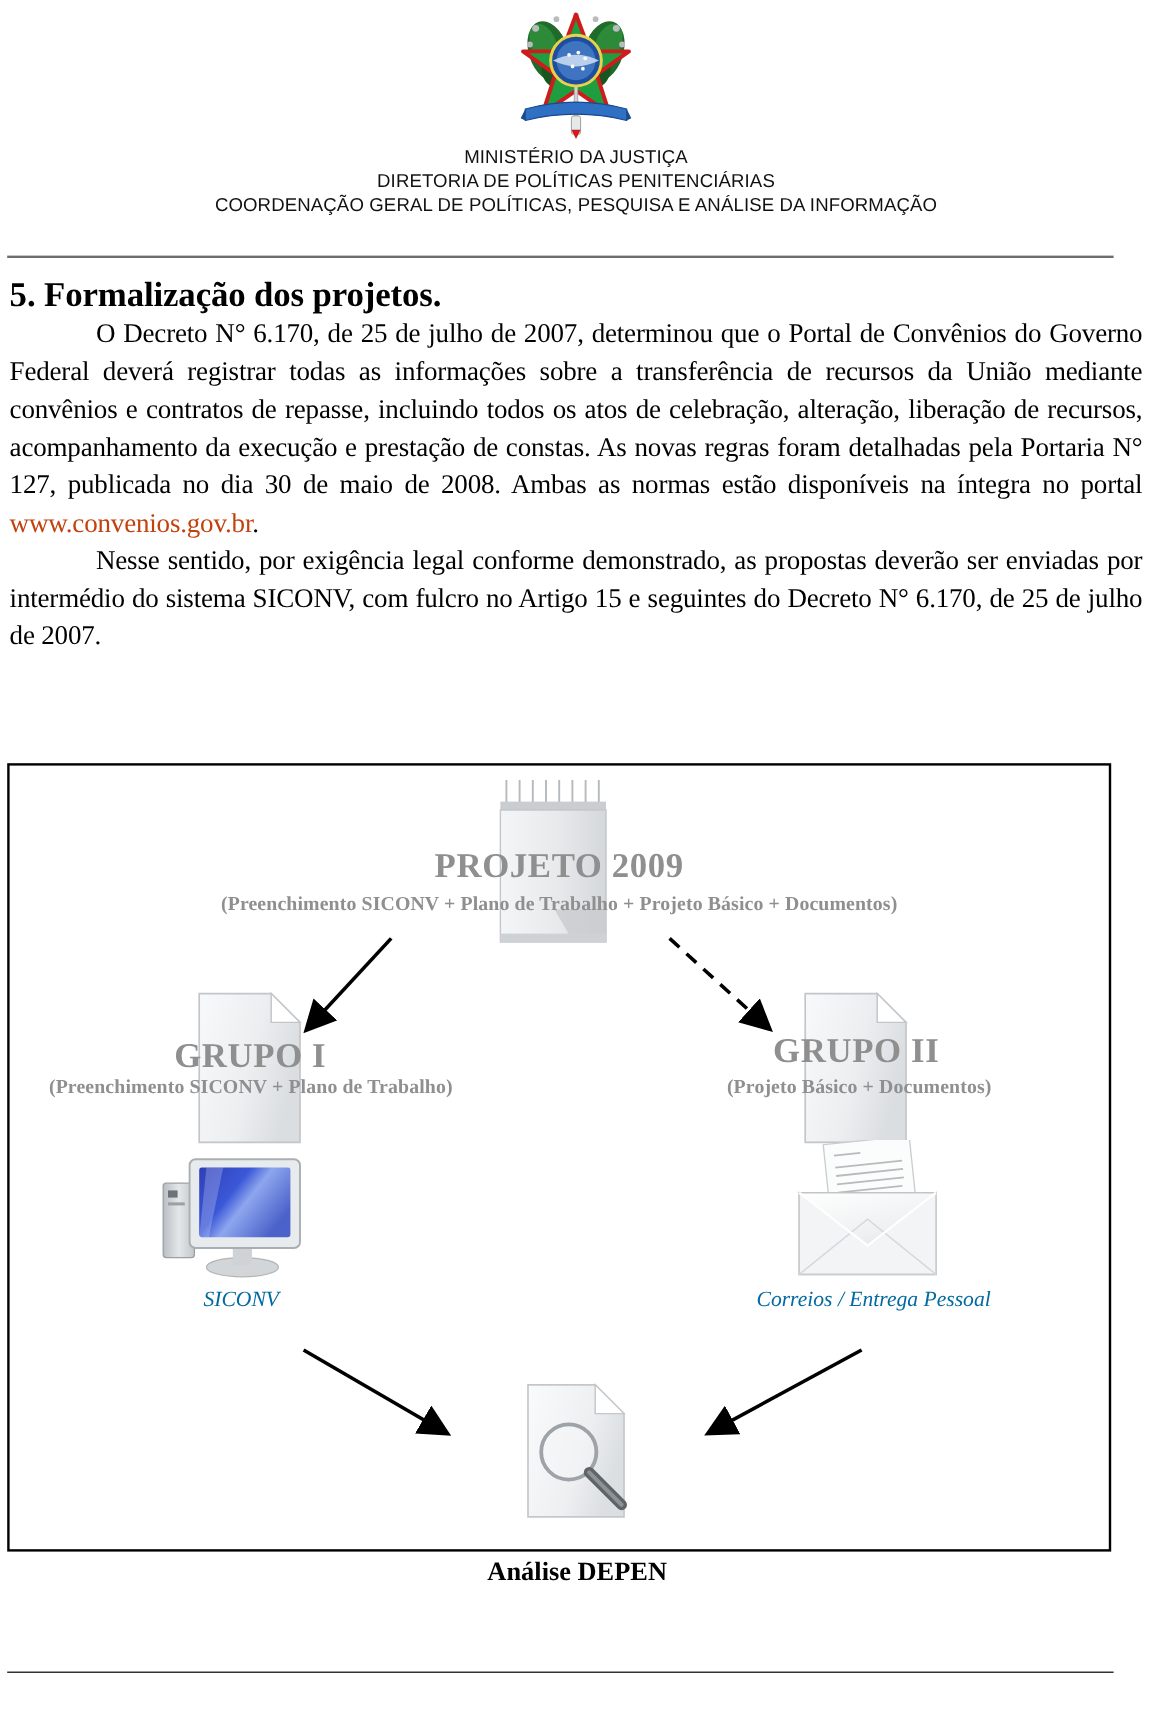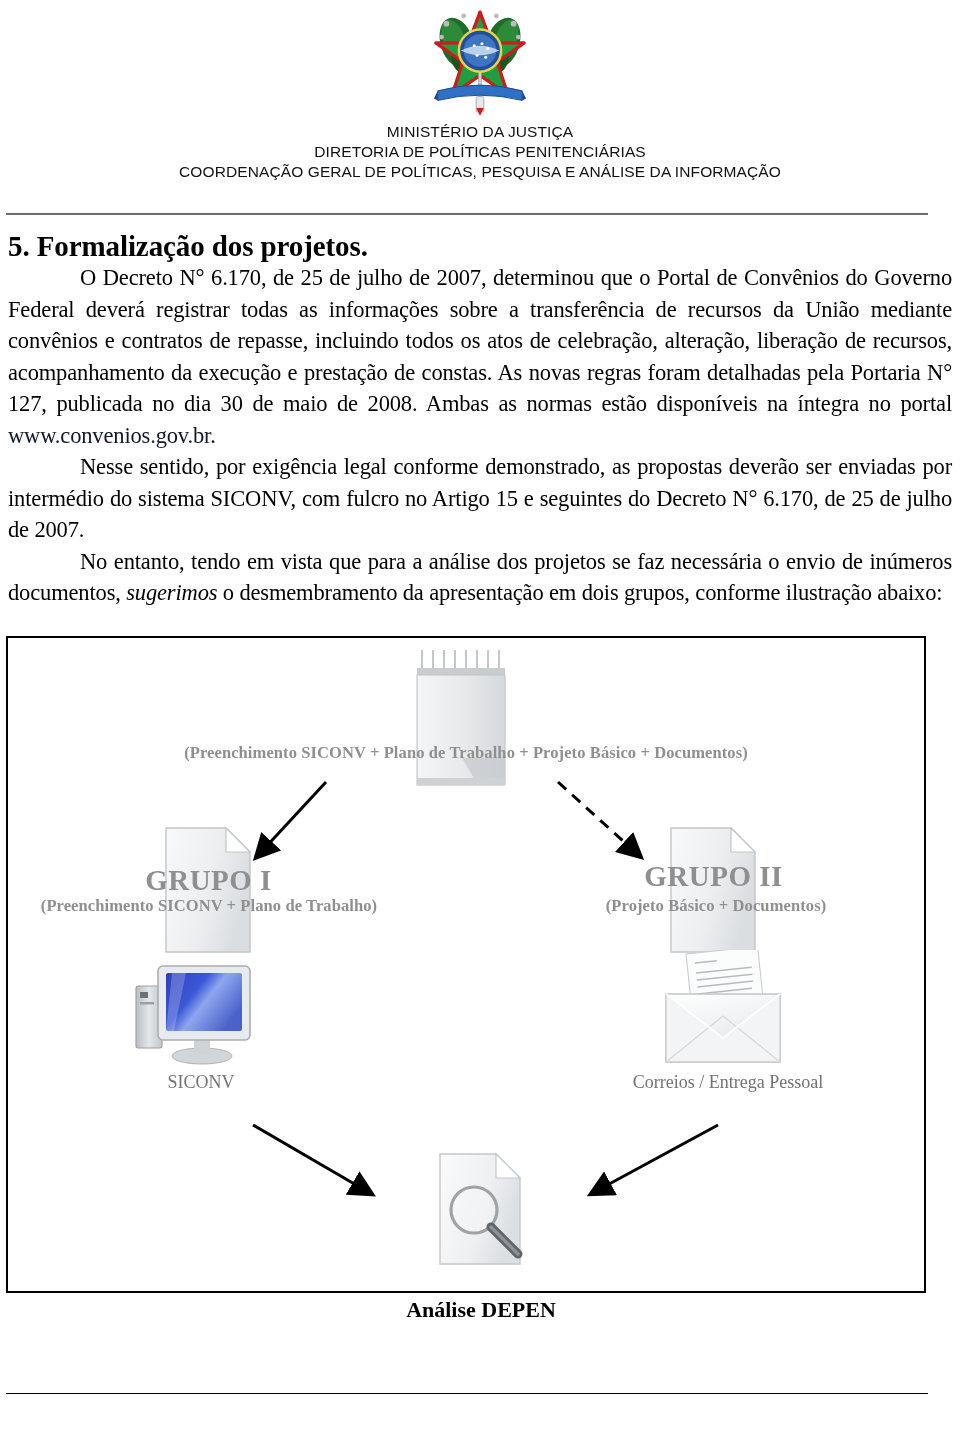--- a/index.html
+++ b/index.html
@@ -73,21 +73,21 @@
   p.para {
     font-size: 22.5px;
     line-height: 31.5px;
     margin: 0;
     text-align: justify;
     text-indent: 72px;
     letter-spacing: -0.15px;
   }
   p.para.tight { text-indent: 72px; }
   a.url-link {
-    color: #0f172a;
+    color: #c2410c;
     text-decoration: none;
   }
   .it { font-style: italic; }
 
   
   .diagram {
     position: absolute;
     left: 6px;
     top: 636px;
     width: 920px;
@@ -108,22 +108,23 @@
   .dg-title {
     font-size: 29px;
     letter-spacing: 0.5px;
   }
   .dg-sub {
     font-size: 16.5px;
     letter-spacing: 0.1px;
   }
   .dg-caption {
     position: absolute;
+    font-style: italic;
     font-size: 18px;
-    color: #737373;
+    color: #0369a1;
     white-space: nowrap;
     text-align: center;
   }
   .dg-bold-caption {
     position: absolute;
     font-weight: bold;
     font-size: 22px;
     color: #000000;
     white-space: nowrap;
     text-align: center;
@@ -210,21 +211,20 @@
   <div class="header-rule"></div>
 
   <div class="content">
 
     <h1 class="section-title">5. Formalização dos projetos.</h1>
 
     <p class="para"><span>O Decreto N° 6.170, de 25 de julho de 2007, determinou que o Portal de Convênios do Governo Federal deverá registrar todas as informações sobre a transferência de recursos da União mediante convênios e contratos de repasse, incluindo todos os atos de celebração, alteração, liberação de recursos, acompanhamento da execução e prestação de constas. As novas regras foram detalhadas pela Portaria N° 127, publicada no dia 30 de maio de 2008. Ambas as normas estão disponíveis na íntegra no portal </span><a class="url-link" href="#">www.convenios.gov.br</a><span>.</span></p>
 
     <p class="para tight">Nesse sentido, por exigência legal conforme demonstrado, as propostas deverão ser enviadas por intermédio do  sistema SICONV,  com fulcro no Artigo 15 e seguintes do Decreto N° 6.170, de 25 de julho de 2007.</p>
 
-    <p class="para tight"><span>No entanto, tendo em vista que para a análise dos projetos se faz necessária o envio de inúmeros documentos, </span><span class="it">sugerimos</span><span> o desmembramento da apresentação em dois grupos, conforme ilustração abaixo:</span></p>
   </div>
 
   <div class="diagram">
     <div class="inner">
 
       <svg class="icon-abs" style="left:0; top:0; width:916px; height:653px;" viewBox="0 0 916 653">
         <defs>
           <marker id="ah" markerWidth="9" markerHeight="9" refX="4" refY="4.5" orient="auto">
             <path d="M0,0 L9,4.5 L0,9 Z" fill="#000000"></path>
           </marker>
@@ -255,20 +255,21 @@
             <path d="M66 4 L66 26"></path>
             <path d="M77 4 L77 26"></path>
           <path d="M88 4 L88 26"></path>
             <path d="M99 4 L99 26"></path>
         </g>
         <rect x="17" y="22" width="88" height="9" fill="#c9cdd0"></rect>
         <rect x="17" y="29" width="88" height="110" fill="url(#padg)" stroke="#c3c7ca" stroke-width="1.2"></rect>
         <path d="M62 112 L105 112 L105 139 L78 139 Z" fill="#c7cacd" opacity="0.75"></path>
         <rect x="17" y="132" width="88" height="7" fill="#cfd2d5"></rect>
       </svg>
+      <div class="dg-label dg-title" style="left:0; top:68px; width:916px;">PROJETO 2009</div>
       <div class="dg-label dg-sub" style="left:0; top:105px; width:916px;text-align:center;">(Preenchimento SICONV + Plano de Trabalho + Projeto Básico + Documentos)</div>
 
       <svg class="icon-abs" style="left:150px; top:186px; width:100px; height:132px;" viewBox="0 0 100 132">
         <defs>
           <linearGradient id="docg1" x1="0" y1="0" x2="1" y2="0.35">
             <stop offset="0%" stop-color="#f8f9fa"></stop>
             <stop offset="60%" stop-color="#eceef0"></stop>
             <stop offset="100%" stop-color="#dbdee1"></stop>
           </linearGradient>
         </defs>

